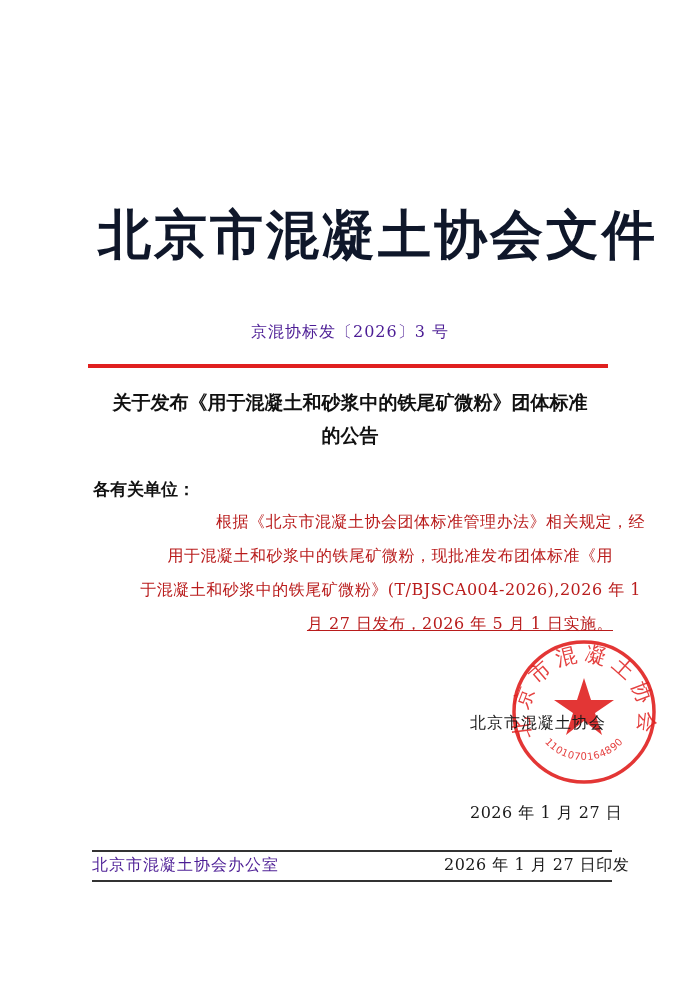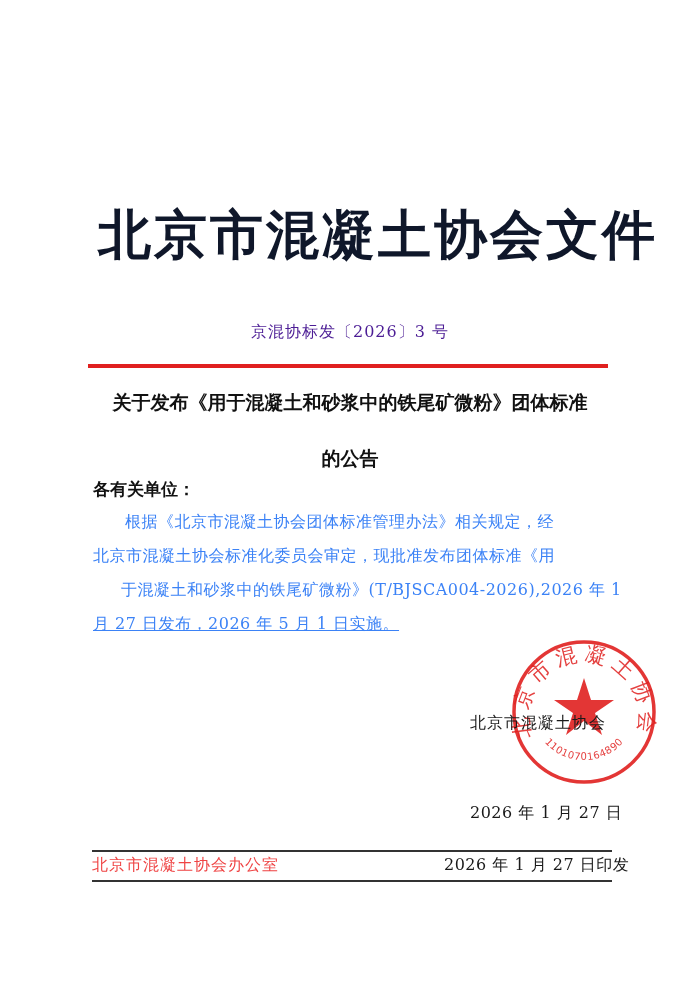--- a/index.html
+++ b/index.html
@@ -15,47 +15,47 @@
     left: 0; width: 700px; top: 322px; text-align: center;
     font-size: 16px; letter-spacing: 1px; color: #4c1d95;
   }
   .red-rule { left: 88px; width: 520px; top: 364px; height: 4px; background: #e0201f; }
   .title {
     left: 80px; width: 540px; text-align: center;
     font-family: "DejaVu Sans", "Liberation Sans", sans-serif;
     font-size: 19px; font-weight: bold; color: #111;
   }
   .title.l1 { top: 390px; }
-  .title.l2 { top: 446px; }
+  .title.l2 { top: 423px; }
   .salutation {
     left: 93px; top: 478px; font-family: Liberation Serif, serif;
     font-size: 17px; font-weight: bold; color: #111;
   }
-  .body-line { left: 93px; width: 520px; font-size: 16px; color: #3b82f6; white-space: nowrap; letter-spacing: 0.5px; }
+  .body-line { left: 93px; width: 520px; font-size: 16px; color: #b91c1c; white-space: nowrap; letter-spacing: 0.5px; text-align: right; }
   .body-line.indent { left: 125px; }
   .signature { left: 470px; top: 713px; font-size: 16px; letter-spacing: 1px; color: #1a1a1a; }
   .sign-date { left: 470px; top: 779px; font-size: 16px; color: #1a1a1a; letter-spacing: 0.5px; margin-top: 24px; }
   .seal { left: 510px; top: 638px; width: 148px; height: 148px; }
   .footer-rule { left: 92px; width: 520px; height: 2px; background: #333; }
-  .footer-left { left: 92px; top: 855px; font-size: 16px; letter-spacing: 1px; color: #ef4444; }
+  .footer-left { left: 92px; top: 855px; font-size: 16px; letter-spacing: 1px; color: #4c1d95; }
   .footer-right { left: 400px; top: 855px; font-size: 16px; color: #1a1a1a; letter-spacing: 0.5px; margin-left: 44px; }
 </style>
 </head>
 <body>
 
 <div class="abs doc-header">北京市混凝土协会文件</div>
 <div class="abs doc-number">京混协标发〔2026〕3 号</div>
 <div class="abs red-rule"></div>
 
 <div class="abs title l1">关于发布《用于混凝土和砂浆中的铁尾矿微粉》团体标准</div>
 <div class="abs title l2">的公告</div>
 
 <div class="abs salutation">各有关单位：</div>
 <div class="abs body-line indent" style="top:512px;">根据《北京市混凝土协会团体标准管理办法》相关规定，经</div>
-<div class="abs body-line" style="top:546px;">北京市混凝土协会标准化委员会审定，现批准发布团体标准《用</div>
+<div class="abs body-line" style="top:546px;">用于混凝土和砂浆中的铁尾矿微粉，现批准发布团体标准《用</div>
 <div class="abs body-line" style="top:580px;margin-left:28px;">于混凝土和砂浆中的铁尾矿微粉》(T/BJSCA004-2026),2026 年 1</div>
 <div class="abs body-line" style="top:614px;text-decoration:underline;">月 27 日发布，2026 年 5 月 1 日实施。</div>
 
 <svg class="abs seal" viewBox="0 0 148 148">
   <defs>
     <path id="sealArc" d="M 22 100 A 56 56 0 1 1 126 100" fill="none"></path>
     <path id="sealBottom" d="M 30 98 A 52 52 0 0 0 118 98" fill="none"></path>
   </defs>
   <circle cx="74" cy="74" r="70" fill="none" stroke="#e0201f" stroke-width="3.5" opacity="0.9"></circle>
   <text font-size="21" fill="#e0201f" opacity="0.85" font-family="DejaVu Serif, serif" letter-spacing="6">

